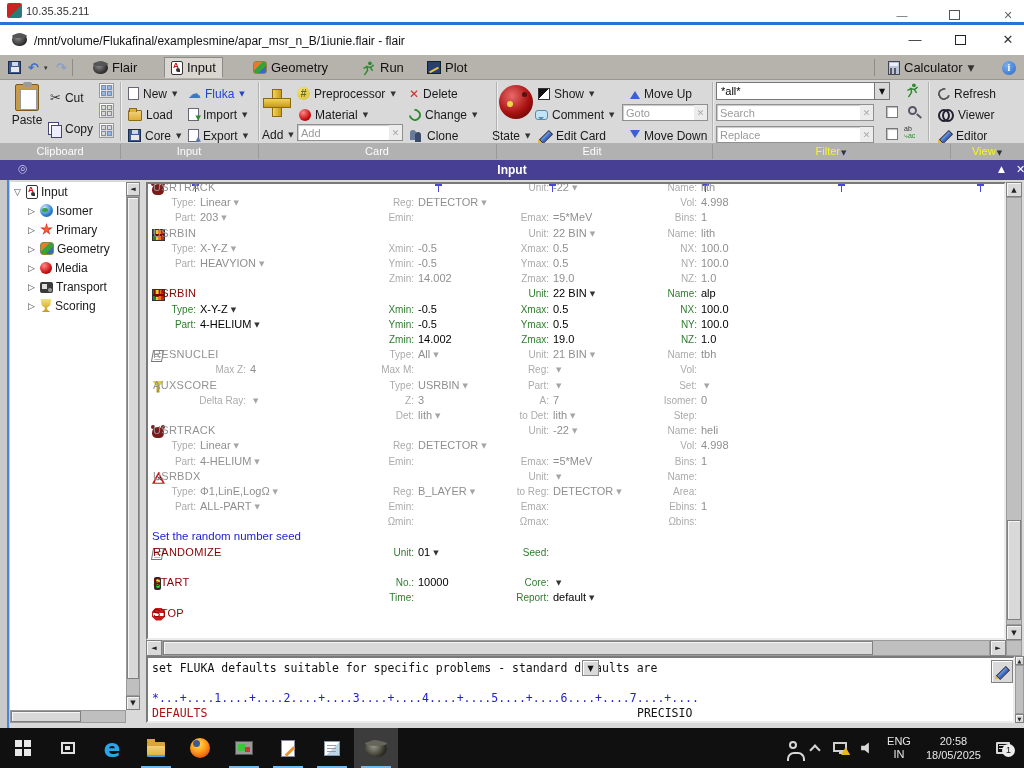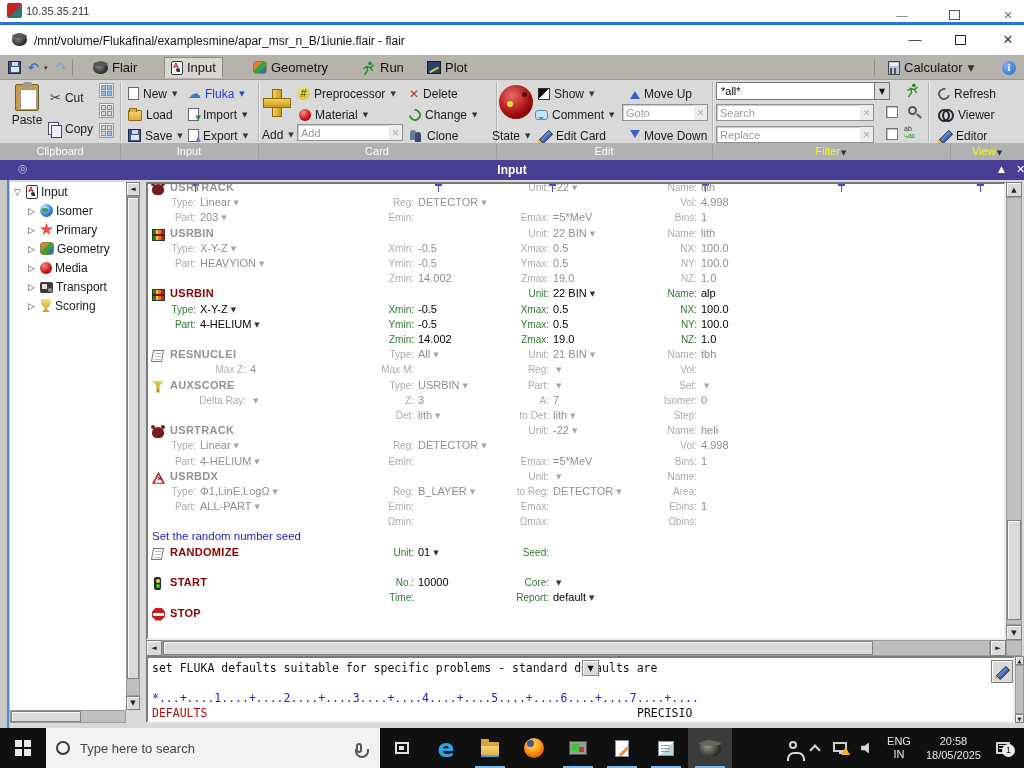--- a/index.html
+++ b/index.html
@@ -64,21 +64,21 @@
 .sb-trough{position:absolute;background:#bfbfbf;border:1px solid #9a9a9a}
 .sb-thumb{position:absolute;background:#d9d9d9;border:1px solid #808080;box-shadow:inset 1px 1px 0 #f5f5f5}
 
 
 #cards{position:absolute;left:146px;top:2px;width:860px;height:458px;background:#fff;border:2px solid;border-color:#7a7a7a #ececec #ececec #7a7a7a;overflow:hidden}
 .ln{position:absolute;left:0;width:856px;height:15px}
 .cell-l{position:absolute;top:2px;width:200px;text-align:right;font-size:10px;white-space:nowrap}
 .cell-v{position:absolute;top:1px;font-size:11px;white-space:nowrap}
 .s-gray .cell-l{color:#ababab}.s-gray .cell-v{color:#8f8f8f}
 .s-act .cell-l{color:#2f7d2f}.s-act .cell-v{color:#000}
-.title-t{position:absolute;left:22px;top:1px;font-weight:bold;font-size:11px;letter-spacing:.3px}
+.title-t{position:absolute;left:5px;top:1px;font-weight:normal;font-size:11px;letter-spacing:.3px}
 .s-gray .title-t{color:#929292}.s-act .title-t{color:#8b0000}
 .ln-comment{color:#2222cc;font-size:11.5px;padding-left:4px}
 .dd{font-size:7px;margin-left:3px;font-family:"DejaVu Sans",sans-serif;position:relative;top:-1px}
 .s-gray .dd{color:#a5a5a5}.s-act .dd{color:#333}
 .tabmark{position:absolute;top:0;width:7px;height:7px;border-top:2px solid #4747d8}
 .tabmark::after{content:"";position:absolute;left:3px;top:0;width:1px;height:6px;background:#4747d8}
 .cic{position:absolute;left:4px;top:1px;width:13px;height:13px}
 
 
 #editor{position:absolute;left:146px;top:476px;width:869px;height:67px;background:#fff;border:2px solid;border-color:#7a7a7a #ececec #ececec #7a7a7a;font-family:"DejaVu Sans Mono",monospace;font-size:11.5px;overflow:hidden}
@@ -351,21 +351,21 @@
         <span class="ic ic-page-new"></span>
         <span>New</span>
         <span class="da">▼</span>
       </div>
     <div class="rbtn" style="left:128px;top:26px">
         <span class="ic ic-folder"></span>
         <span>Load</span>
       </div>
     <div class="rbtn" style="left:128px;top:47px">
         <span class="ic ic-floppy"></span>
-        <span>Save</span>
+        <span>Core</span>
         <span class="da">▼</span>
       </div>
     <div class="rbtn" style="left:188px;top:5px">
         <span class="glyph" style="font-size:13px;color:#3a78c8">☁</span>
         <span class="blue">Fluka</span>
         <span class="da" style="color:#2244cc">▼</span>
       </div>
     <div class="rbtn" style="left:188px;top:26px">
         <span class="ic ic-import"></span>
         <span>Import</span>
@@ -478,21 +478,21 @@
     <div class="rbtn" style="left:938px;top:47px">
         <span class="ic ic-pencil"></span>
         <span>Editor</span>
       </div>
   </div>
 
   <div id="group-bar">
     <span class="grp-label" style="left:0;width:120px">Clipboard</span>
     <span class="grp-label" style="left:120px;width:138px">Input</span>
     <span class="grp-label" style="left:258px;width:238px">Card</span>
-    <span class="grp-label" style="left:496px;width:216px">Edit</span>
+    <span class="grp-label" style="left:484px;width:216px">Edit</span>
     <span class="grp-label yellow" style="left:712px;width:238px"><span>Filter</span><span class="da">▼</span></span>
     <span class="grp-label yellow" style="left:950px;width:74px"><span>View</span><span class="da">▼</span></span>
     <span class="grp-sep" style="left:120px"></span>
       <span class="grp-sep" style="left:258px"></span>
       <span class="grp-sep" style="left:496px"></span>
       <span class="grp-sep" style="left:712px"></span>
       <span class="grp-sep" style="left:950px"></span>
   </div>
 
   <div id="panel-header">
@@ -756,25 +756,20 @@
 
   <div id="taskbar">
     <div id="tb-start">
         <span class="ic ic-win">
           <i></i>
           <i></i>
           <i></i>
           <i></i>
         </span>
       </div>
-    <div id="tb-search">
-      <span class="ic ic-ring"></span>
-      <span>Type here to search</span>
-      <span class="ic ic-mic" style="margin-left:auto;margin-right:8px"></span>
-    </div>
     <div id="tb-apps" style="display:flex">
         <div class="tb-app">
           <span class="ic ic-taskview"></span>
         </div>
         <div class="tb-app">
           <span class="ic ic-edge">e</span>
         </div>
         <div class="tb-app">
           <span class="ic ic-explorer"></span>
           <span class="runline"></span>

